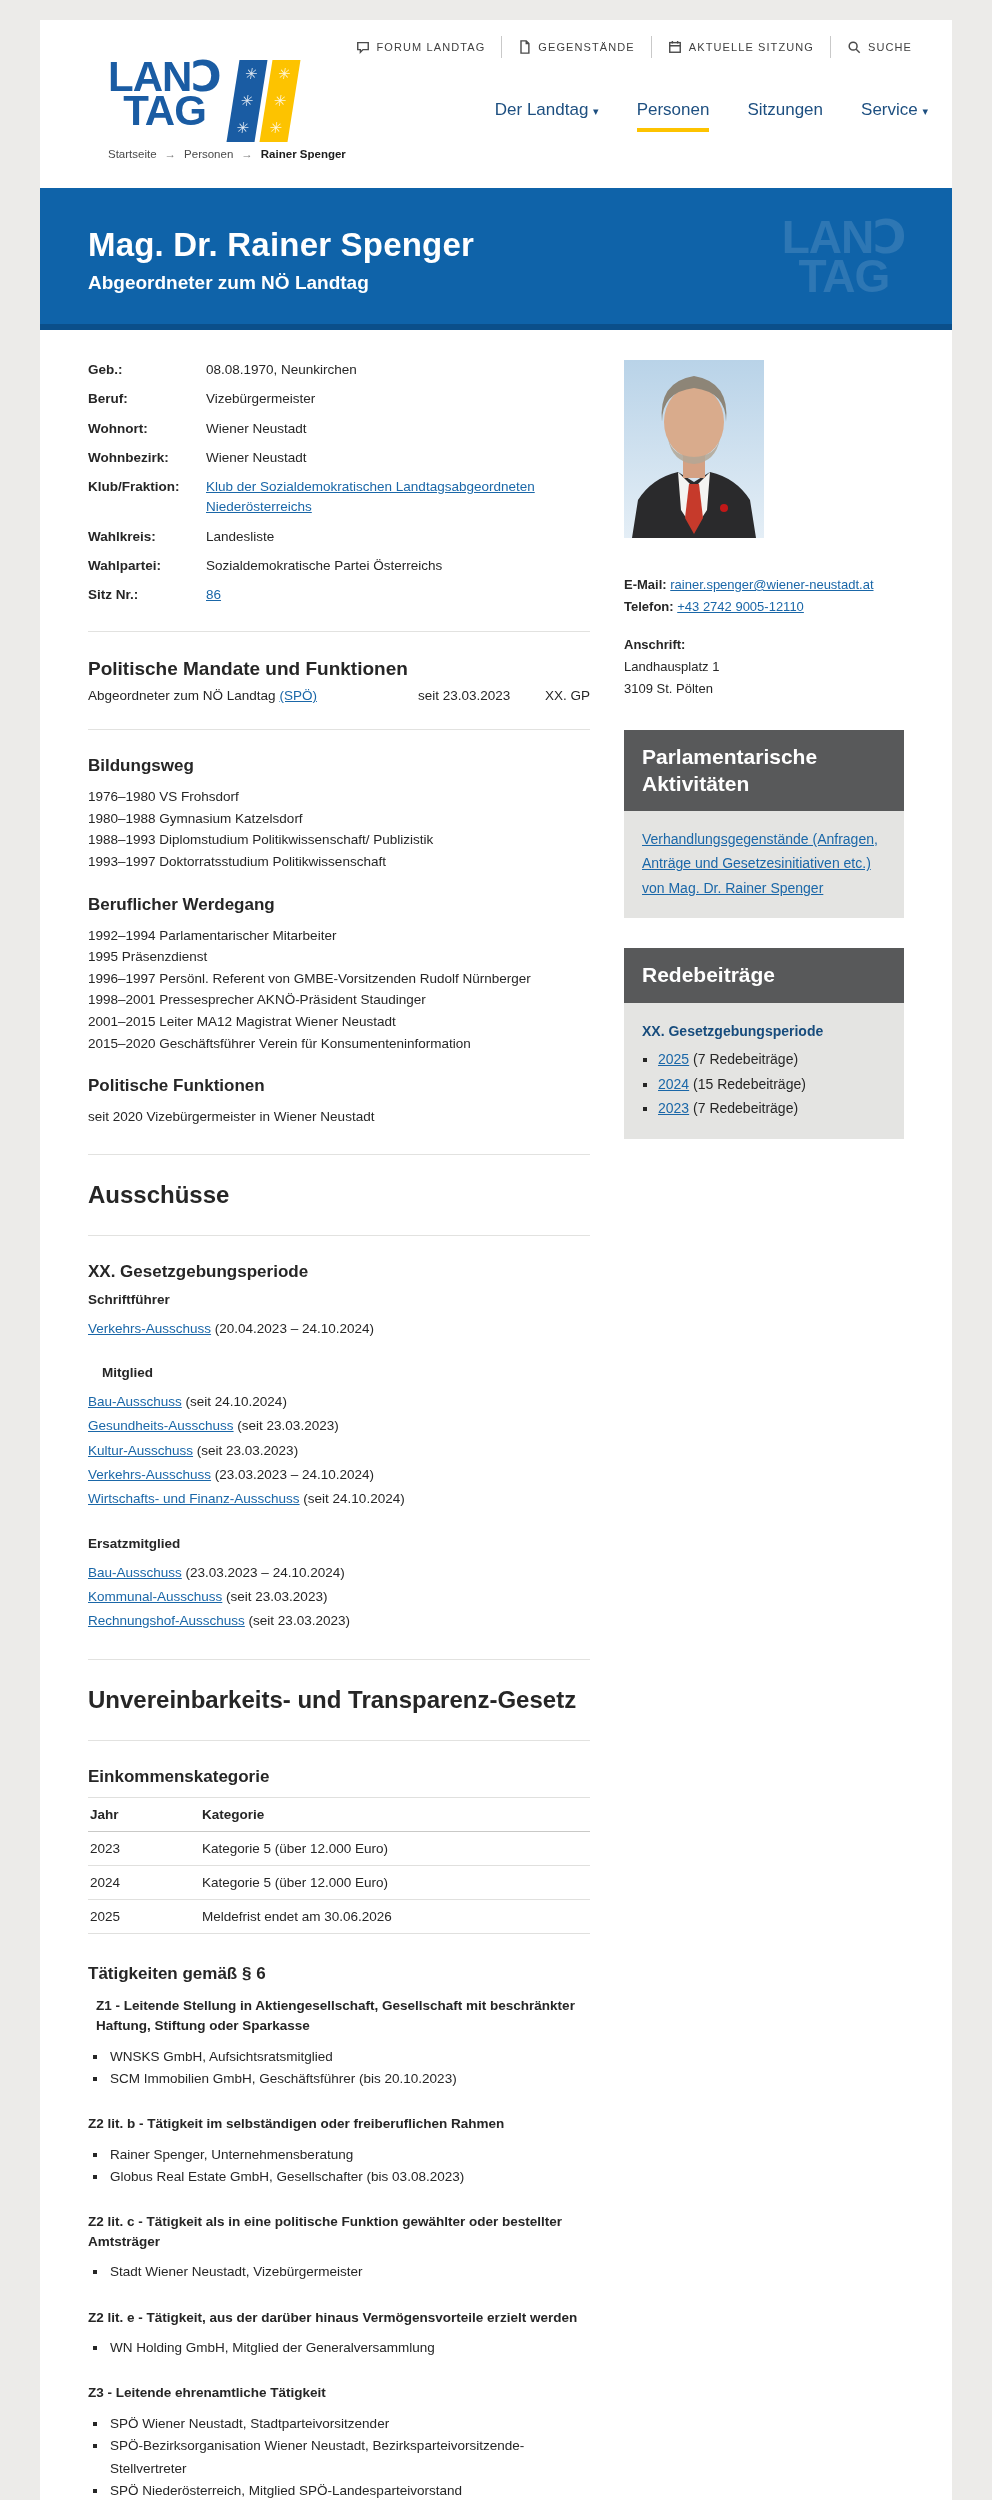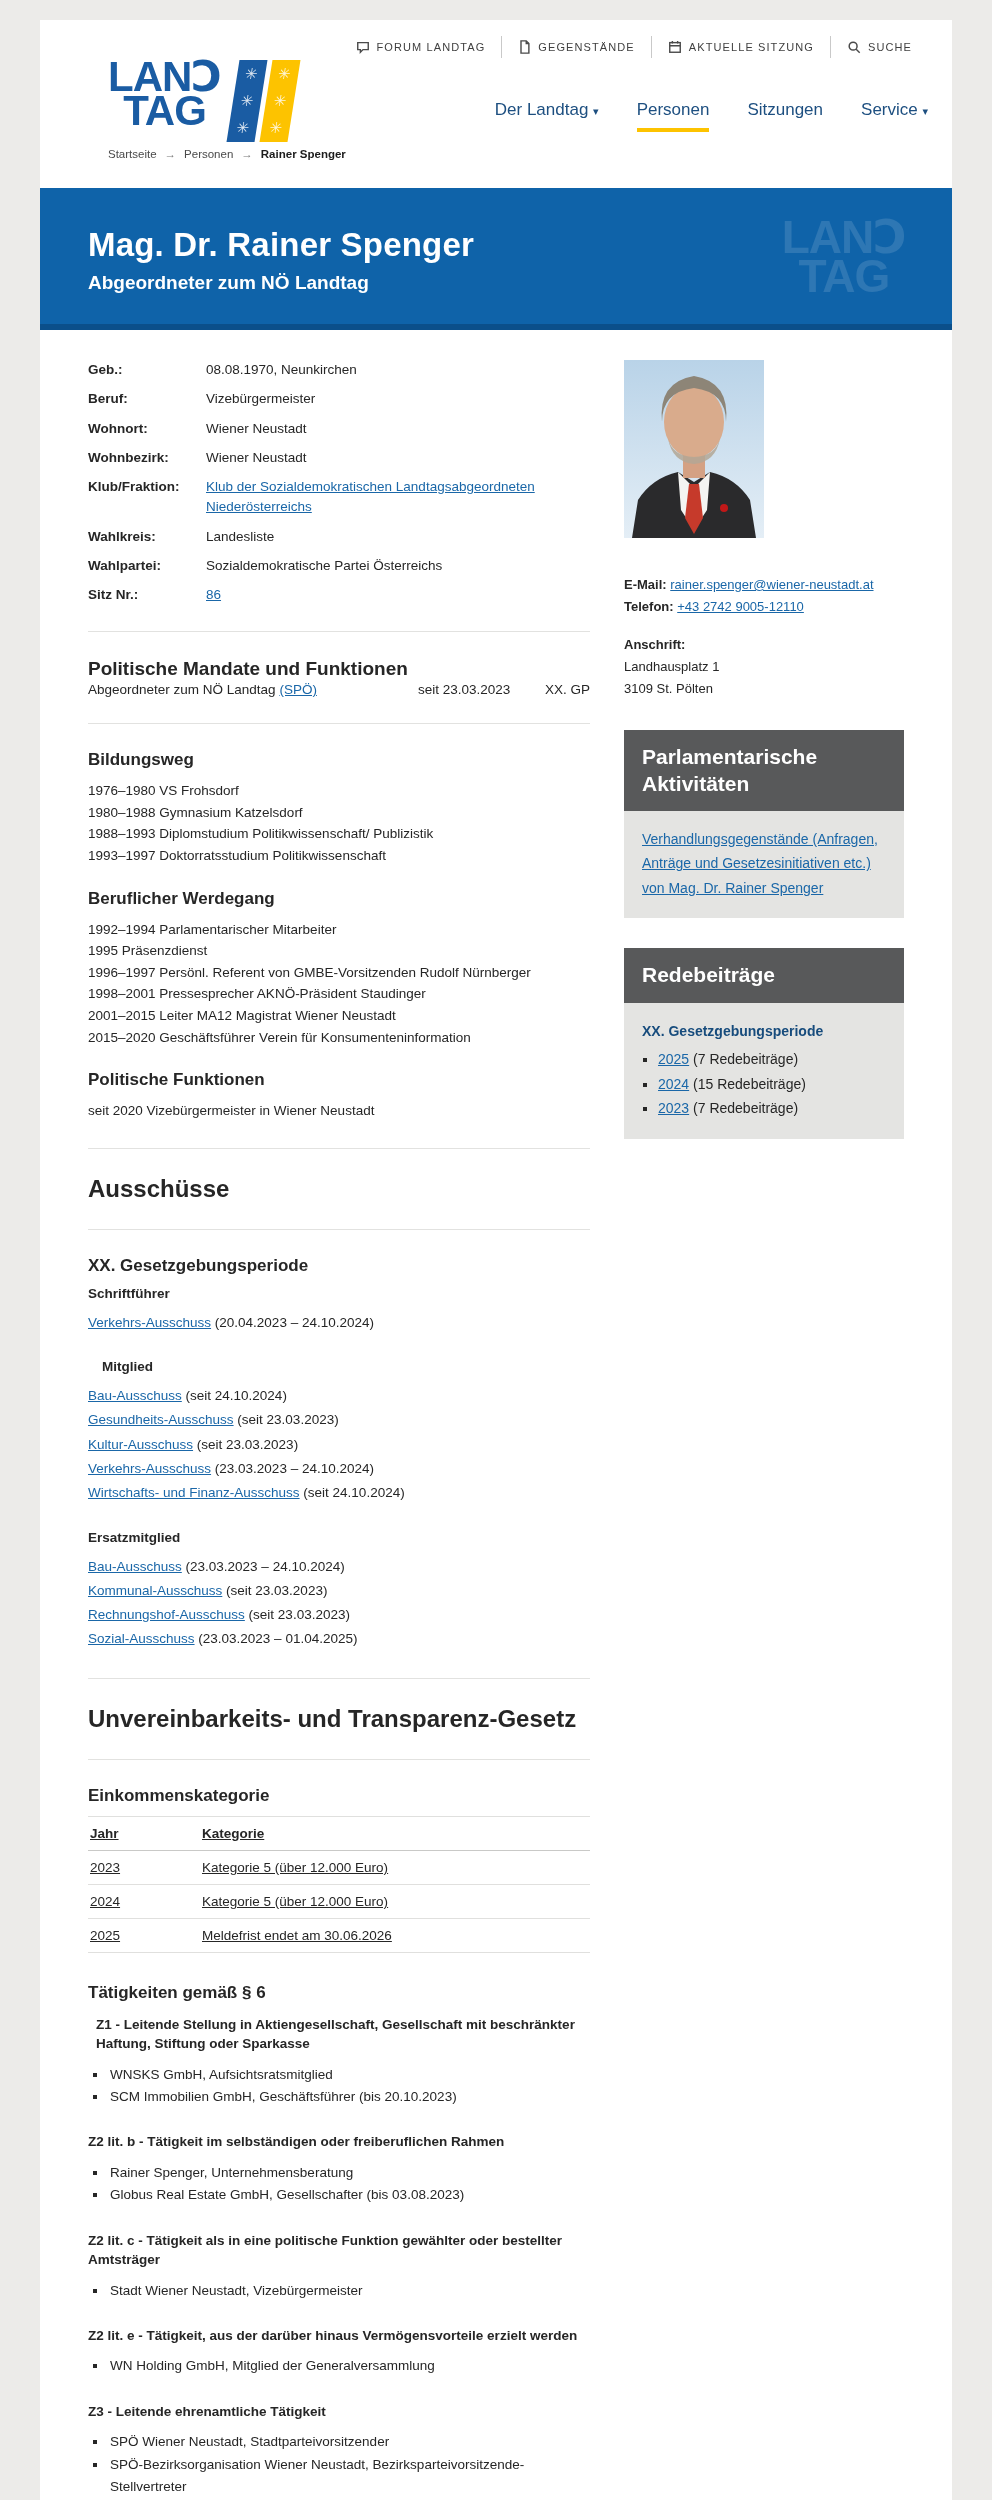--- a/index.html
+++ b/index.html
@@ -56,34 +56,34 @@
   .main { display: flex; gap: 34px; padding: 30px 48px 0; }
   .main-col { flex: 1; min-width: 0; }
   .side-col { width: 280px; flex: 0 0 280px; }
 
   .profile-row { display: flex; margin-bottom: 9px; line-height: 1.5; }
   .profile-label { width: 118px; flex: 0 0 118px; font-weight: bold; }
   .profile-value { flex: 1; }
 
   .divider { border: none; border-top: 1px solid #e2e2e0; margin: 26px 0; }
 
-  h2.section-h { font-size: 19px; font-weight: bold; margin-bottom: 2px; }
+  h2.section-h { font-size: 19px; font-weight: bold; margin-bottom: 8px; }
   h2.big-h { font-size: 24px; font-weight: bold; margin-bottom: 6px; }
   h3.sub-h { font-size: 17px; font-weight: bold; margin: 22px 0 10px; }
   .role-h, .group-h { font-size: 13.5px; font-weight: bold; margin: 18px 0 10px; }
 
   .mandate-row { display: flex; align-items: baseline; }
   .mandate-name { flex: 1; }
   .mandate-since { width: 120px; flex: 0 0 120px; }
   .mandate-gp { width: 52px; flex: 0 0 52px; text-align: right; }
 
   .cv-line { line-height: 1.6; }
   .cmt-row { line-height: 1.8; }
 
-  table.income { width: 100%; border-collapse: collapse; margin-top: 8px; text-decoration: underline; }
+  table.income { width: 100%; border-collapse: collapse; margin-top: 8px; }
   table.income th, table.income td { text-align: left; padding: 9px 10px 9px 2px; border-bottom: 1px solid #e0e0de; }
   table.income th { border-top: 1px solid #e0e0de; border-bottom: 1px solid #c9c9c7; font-weight: bold; }
   table.income th:first-child, table.income td:first-child { width: 112px; }
 
   ul.sq-list { margin: 8px 0 4px 20px; }
   ul.sq-list li { list-style: square; line-height: 1.65; padding-left: 2px; }
   .group-h.two-line { line-height: 1.45; }
 
   
   .portrait { width: 140px; height: 178px; display: block; }
@@ -276,21 +276,20 @@
         <div class="cmt-row"><a>Bau-Ausschuss</a> <span>(seit 24.10.2024)</span></div>
         <div class="cmt-row"><a>Gesundheits-Ausschuss</a> <span>(seit 23.03.2023)</span></div>
         <div class="cmt-row"><a>Kultur-Ausschuss</a> <span>(seit 23.03.2023)</span></div>
         <div class="cmt-row"><a>Verkehrs-Ausschuss</a> <span>(23.03.2023 – 24.10.2024)</span></div>
         <div class="cmt-row"><a>Wirtschafts- und Finanz-Ausschuss</a> <span>(seit 24.10.2024)</span></div>
 
         <div class="role-h" style="margin-top:24px;">Ersatzmitglied</div>
         <div class="cmt-row"><a>Bau-Ausschuss</a> <span>(23.03.2023 – 24.10.2024)</span></div>
         <div class="cmt-row"><a>Kommunal-Ausschuss</a> <span>(seit 23.03.2023)</span></div>
         <div class="cmt-row"><a>Rechnungshof-Ausschuss</a> <span>(seit 23.03.2023)</span></div>
-        <div class="cmt-row"><a>Sozial-Ausschuss</a> <span>(23.03.2023 – 01.04.2025)</span></div>
       </section>
 
       <hr class="divider">
 
       <section>
         <h2 class="big-h">Unvereinbarkeits- und Transparenz-Gesetz</h2>
         <hr class="divider">
 
         <h3 class="sub-h">Einkommenskategorie</h3>
         <table class="income">

